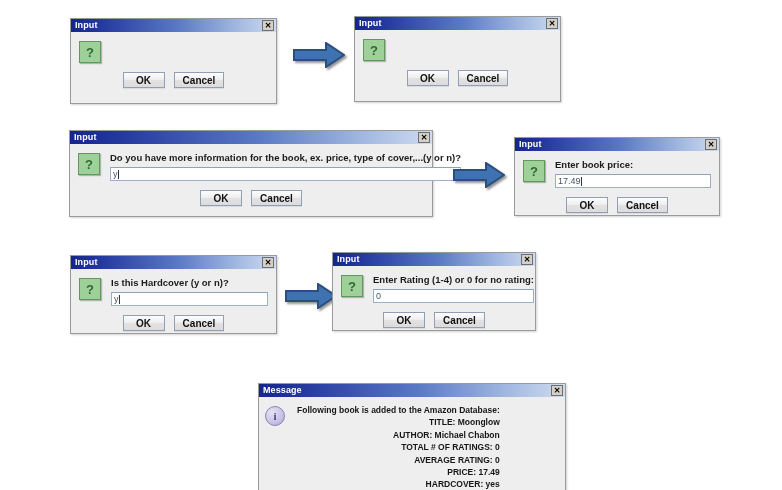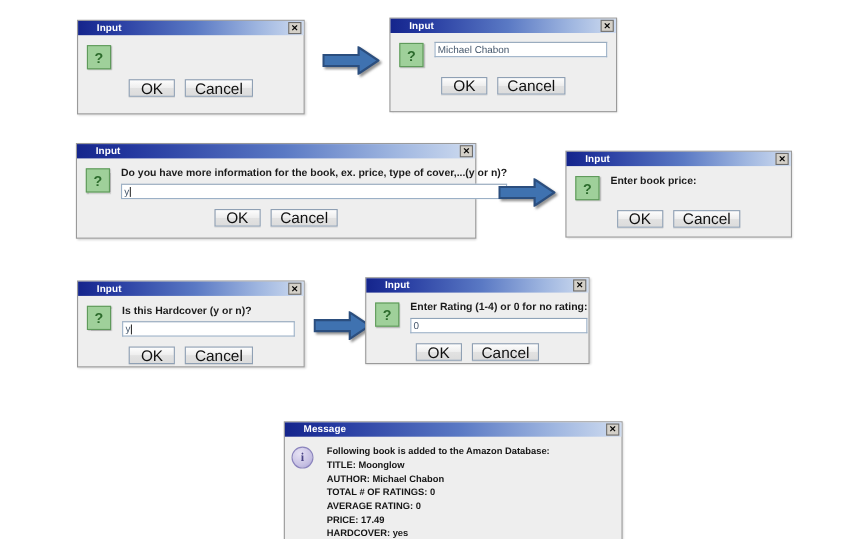--- a/index.html
+++ b/index.html
@@ -16,21 +16,21 @@
     position:absolute;
     background:#eeeeee;
     border:1px solid #9a9a9a;
     box-sizing:border-box;
     box-shadow:1px 1px 2px rgba(0,0,0,.18);
   }
   .titlebar{
     height:13px;
     background:linear-gradient(to right,#15258c 0%,#24389f 14%,#5a79c4 52%,#9fb6e0 80%,#cfdcf0 100%);
     display:flex;align-items:flex-start;
-    padding:0 1px 0 17px;
+    padding:0 1px 0 4px;
     position:relative;
   }
   .titlebar .title{
     color:#ffffff;
     font-size:9px;
     font-weight:bold;
     letter-spacing:.1px;
     line-height:13px;
     white-space:nowrap;
   }
@@ -111,32 +111,32 @@
     gap:9px;
     margin-top:9px;
   }
   .btn{
     min-width:42px;
     height:16px;
     padding:0 8px;
     background:linear-gradient(to bottom,#fdfdfd 0%,#eeeeee 48%,#e2e2e2 52%,#dcdcdc 100%);
     border:1px solid #8fa0b4;
     box-sizing:border-box;
-    font-size:14px;font-weight:normal;
+    font-size:10px;font-weight:bold;
     color:#111;
     display:flex;align-items:center;justify-content:center;
     box-shadow:0 1px 0 rgba(0,0,0,.08);
   }
 
   
   .arrow{position:absolute;filter:drop-shadow(2px 2px 1px rgba(60,60,60,.55));}
   .arrow svg{display:block;}
 
   
-  .msg-lines{margin-left:12px;}
+  .msg-lines{margin-left:12px;text-align:right;}
   .msg-line{
     font-size:8.5px;
     font-weight:bold;
     color:#161616;
     line-height:12.4px;
     white-space:nowrap;
   }
   .msg-btnrow{display:flex;justify-content:center;margin-top:9px;}
 </style>
 </head>
@@ -166,23 +166,20 @@
 
 <div class="dialog" style="left:354px;top:16px;width:207px;height:86px;">
   <div class="titlebar">
     <span class="title">Input</span>
     <div class="closebtn">✕</div>
   </div>
   <div class="dlg-body">
     <div class="row">
       <div class="qicon">?</div>
       <div class="fields">
-        <div class="textfield">
-          <span>Michael Chabon</span>
-        </div>
       </div>
     </div>
     <div class="btnrow">
       <div class="btn">OK</div>
       <div class="btn">Cancel</div>
     </div>
   </div>
 </div>
 
 <div class="dialog" style="left:69px;top:130px;width:364px;height:87px;">
@@ -217,20 +214,24 @@
 <div class="dialog" style="left:514px;top:137px;width:206px;height:79px;">
   <div class="titlebar">
     <span class="title">Input</span>
     <div class="closebtn">✕</div>
   </div>
   <div class="dlg-body">
     <div class="row">
       <div class="qicon">?</div>
       <div class="fields">
         <div class="prompt">Enter book price:</div>
+        <div class="textfield">
+          <span>17.49</span>
+            <span class="caret"></span>
+        </div>
       </div>
     </div>
     <div class="btnrow">
       <div class="btn">OK</div>
       <div class="btn">Cancel</div>
     </div>
   </div>
 </div>
 
 <div class="dialog" style="left:70px;top:255px;width:207px;height:79px;">

